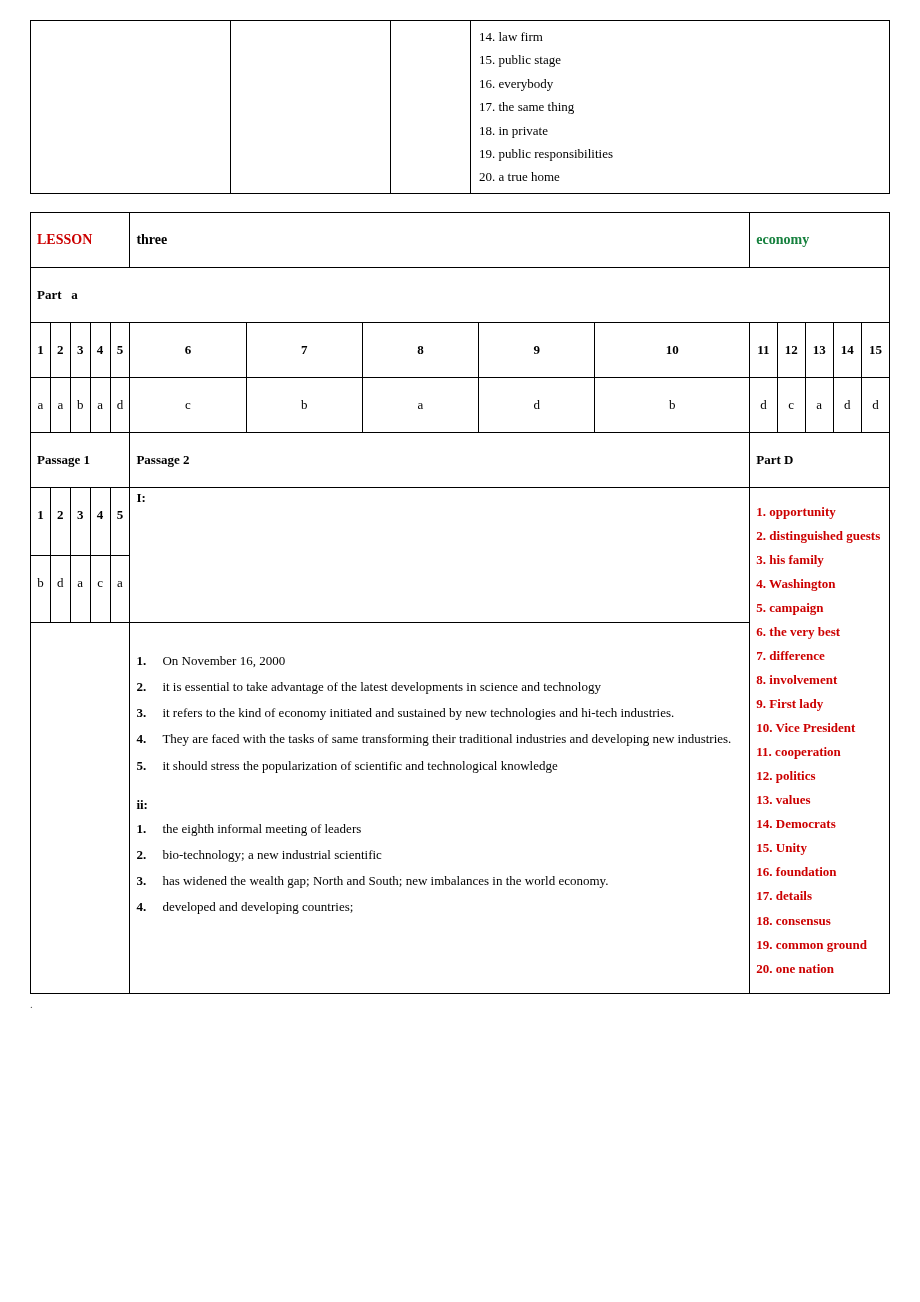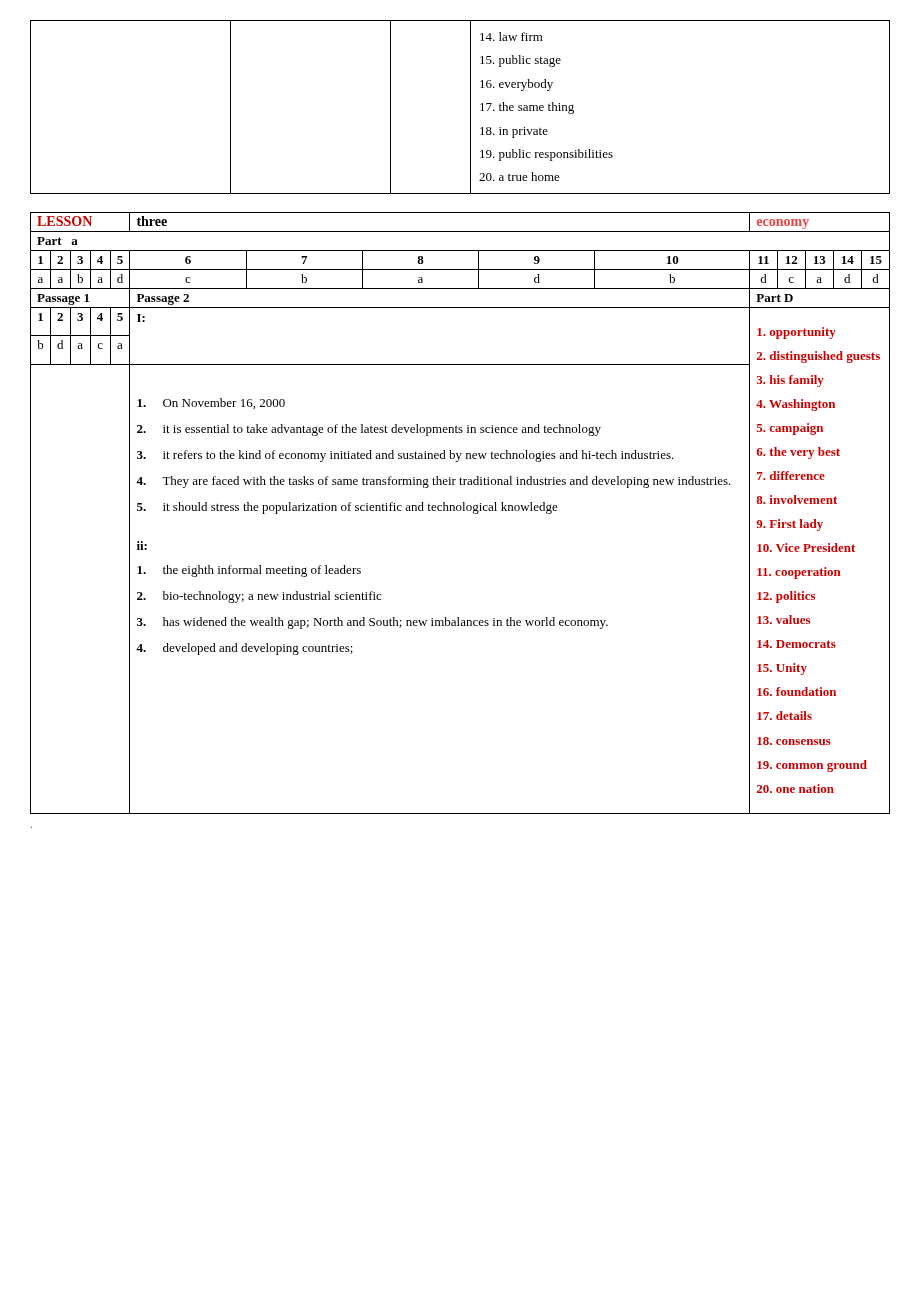--- a/index.html
+++ b/index.html
@@ -24,38 +24,38 @@
     .top-table .vocab-list {
       line-height: 1.8;
     }
 
     .main-table {
       width: 100%;
       border-collapse: collapse;
     }
     .main-table td, .main-table th {
       border: 1.5px solid #000;
-      padding: 1px 6px;
+      padding: 19px 6px;
       vertical-align: top;
     }
     .bold {
       font-weight: bold;
     }
     .lesson-header {
       color: #c00;
       font-weight: bold;
       font-size: 14px;
     }
     .three-header {
       font-weight: bold;
       font-size: 14px;
       color: #000;
     }
     .economy-header {
-      color: #ef4444;
+      color: #15803d;
       font-weight: bold;
       font-size: 14px;
     }
 
     .part-d-list {
       list-style: none;
       line-height: 1.85;
       padding: 2px 0;
     }
     .part-d-list li {

